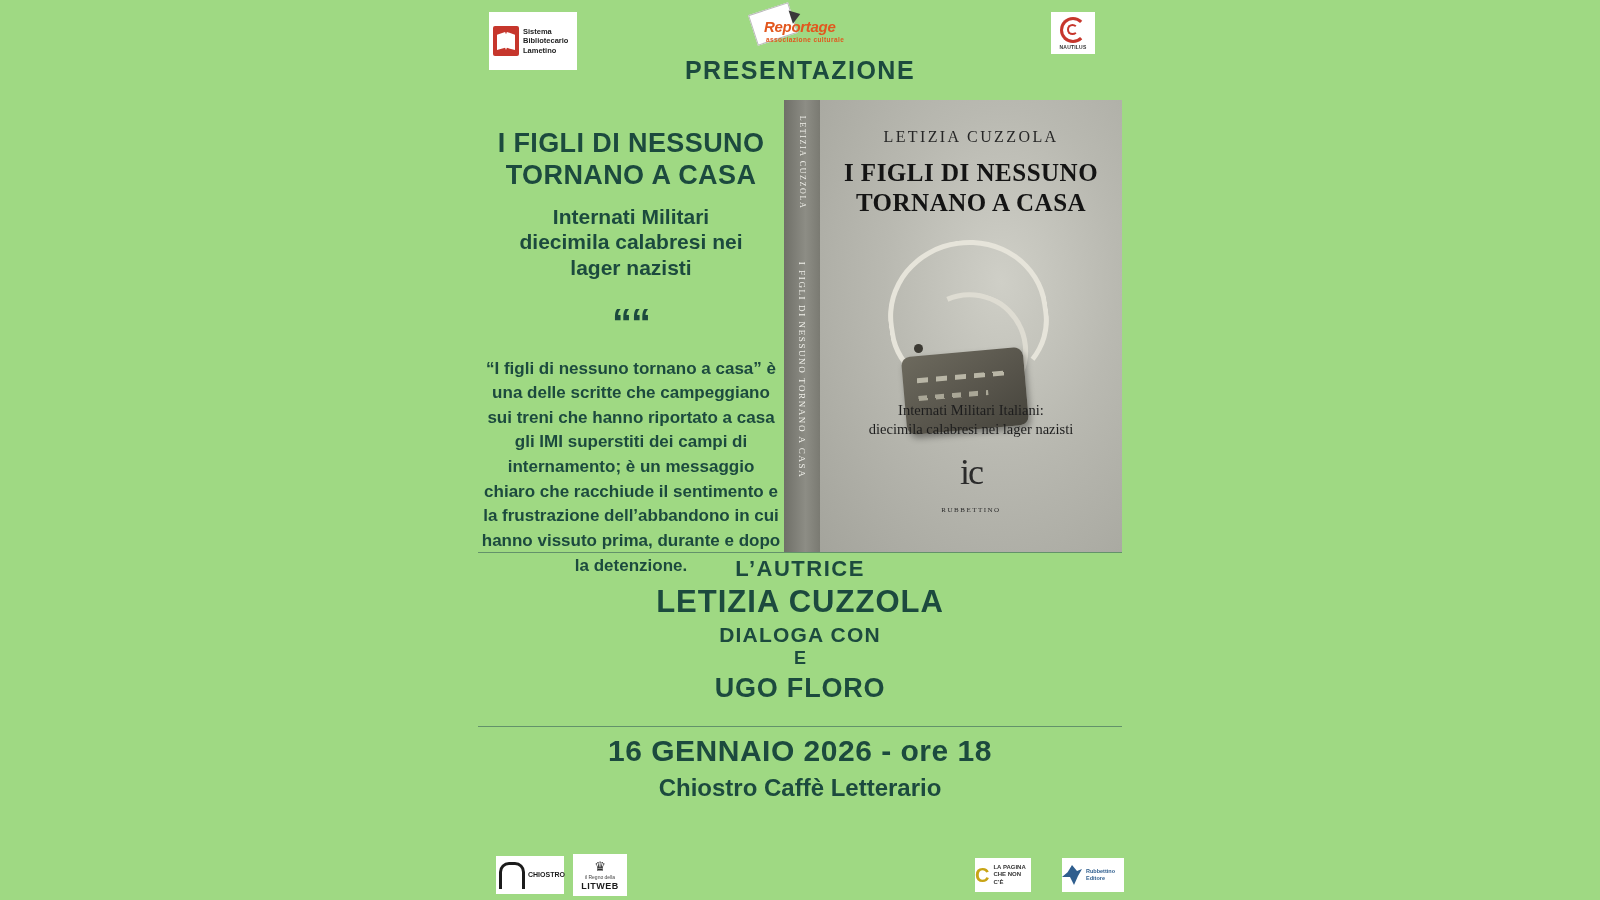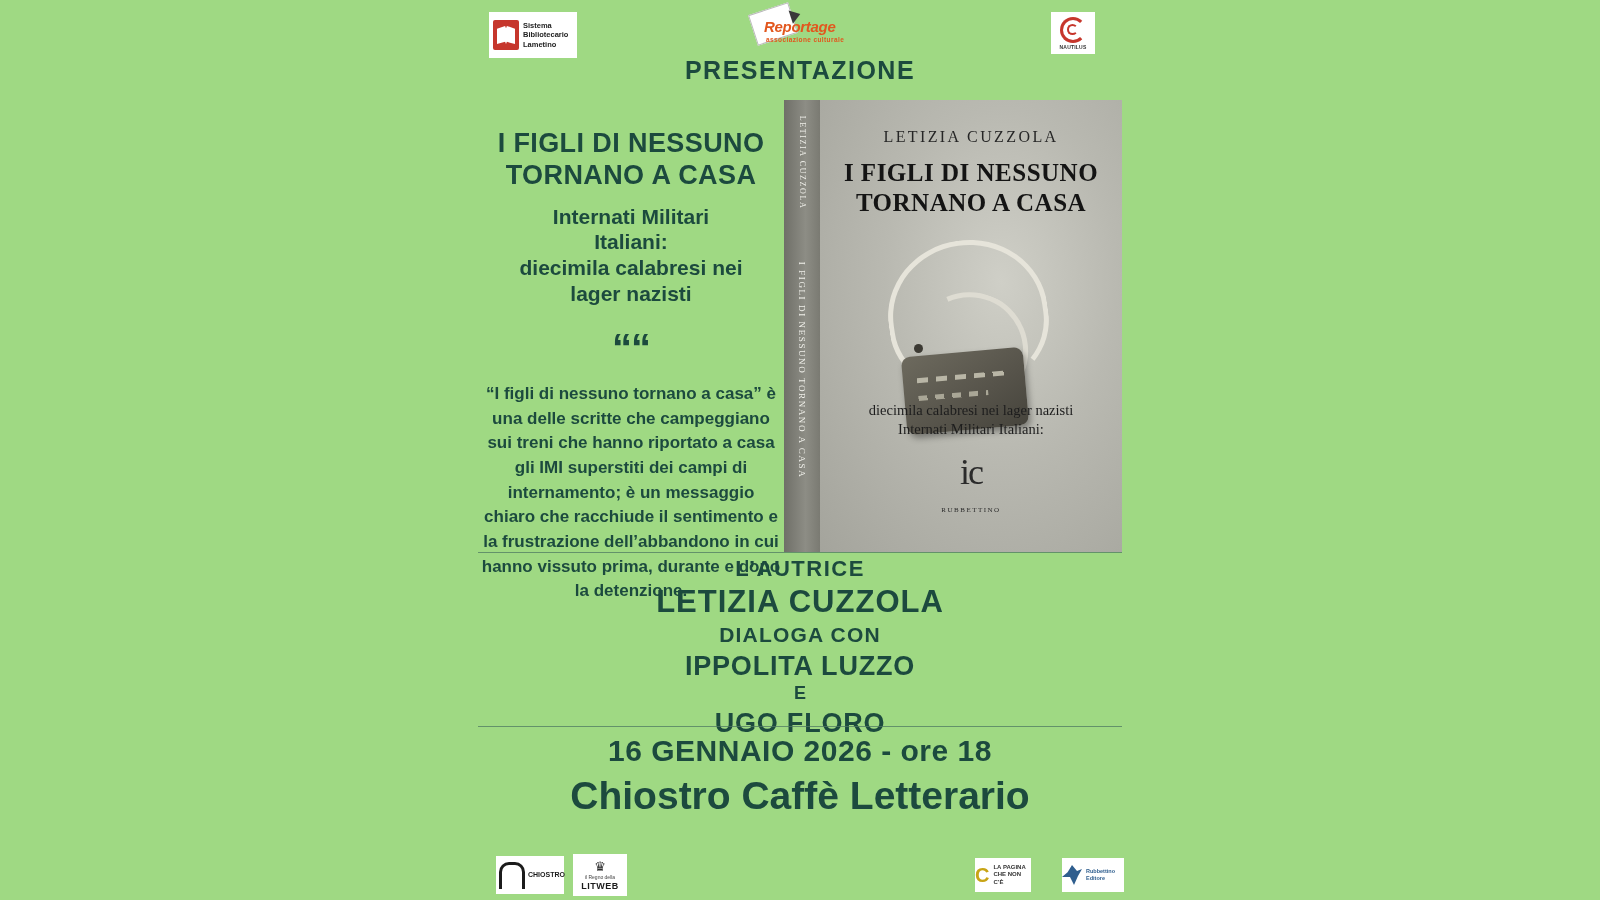--- a/index.html
+++ b/index.html
@@ -37,21 +37,21 @@
     display: flex;
     align-items: center;
     background: #ffffff;
     box-sizing: border-box;
   }
 
   .logo-sbl {
     left: 489px;
     top: 6px;
     width: 88px;
-    height: 46px;
+    height: 58px;
     padding: 3px 4px;
     gap: 4px;
   }
   .logo-sbl .mark {
     width: 26px;
     height: 30px;
     background: #c6362c;
     border-radius: 2px;
     position: relative;
     flex: none;
@@ -430,21 +430,21 @@
   }
   .date-line {
     font-size: 30px;
     font-weight: 800;
     letter-spacing: 0.5px;
   }
   .date-line .ore {
     font-weight: 700;
   }
   .venue {
-    font-size: 39px;
+    font-size: 24px;
     font-weight: 700;
     margin-top: 6px;
   }
   .city {
     font-size: 29px;
     font-weight: 800;
     letter-spacing: 0.5px;
     margin-top: 2px;
   }
 
@@ -535,21 +535,20 @@
 
   <div class="main">
 
     <div class="left-col">
       <div class="book-title">
         <div>I FIGLI DI NESSUNO</div>
         <div>TORNANO A CASA</div>
       </div>
       <div class="book-subtitle">
         <div>Internati Militari</div>
-        <div>Italiani:</div>
         <div>diecimila calabresi nei</div>
         <div>lager nazisti</div>
       </div>
       <div class="quote-mark">““</div>
       <div class="quote-text">“I figli di nessuno tornano a casa” è una delle scritte che campeggiano sui treni che hanno riportato a casa gli IMI superstiti dei campi di internamento; è un messaggio chiaro che racchiude il sentimento e la frustrazione dell’abbandono in cui hanno vissuto prima, durante e dopo la detenzione.</div>
     </div>
 
     <div class="cover">
       <div class="spine">
         <span class="sp-author">LETIZIA CUZZOLA</span>
@@ -563,39 +562,38 @@
         </div>
 
         <div class="tag-art">
           <span class="cord"></span>
           <span class="cord2"></span>
           <span class="plate"></span>
           <span class="hole"></span>
         </div>
 
         <div class="c-sub">
+          <div>Internati Militari Italiani:</div>
           <div>diecimila calabresi nei lager nazisti</div>
-          <div>Internati Militari Italiani:</div>
         </div>
 
         <div class="c-pub">
           <div class="glyph">ic</div>
           <div class="pname">RUBBETTINO</div>
         </div>
       </div>
     </div>
   </div>
 
   <div class="hr hr-1"></div>
 
   <div class="speakers">
     <div class="sp-label">L’AUTRICE</div>
     <div class="sp-author-name">LETIZIA CUZZOLA</div>
     <div class="sp-dialoga">DIALOGA CON</div>
-    <div class="sp-guest">IPPOLITA LUZZO</div>
     <div class="sp-e">E</div>
     <div class="sp-guest">UGO FLORO</div>
   </div>
 
   <div class="hr hr-2"></div>
 
   <div class="datebox">
     <div class="date-line">
       <span>16 GENNAIO 2026</span>
       <span>-</span>

